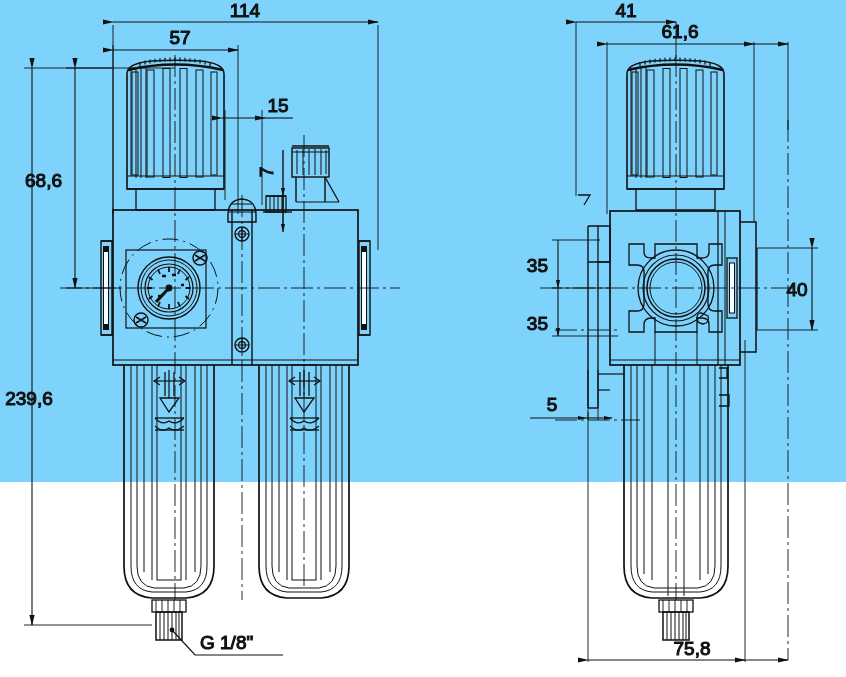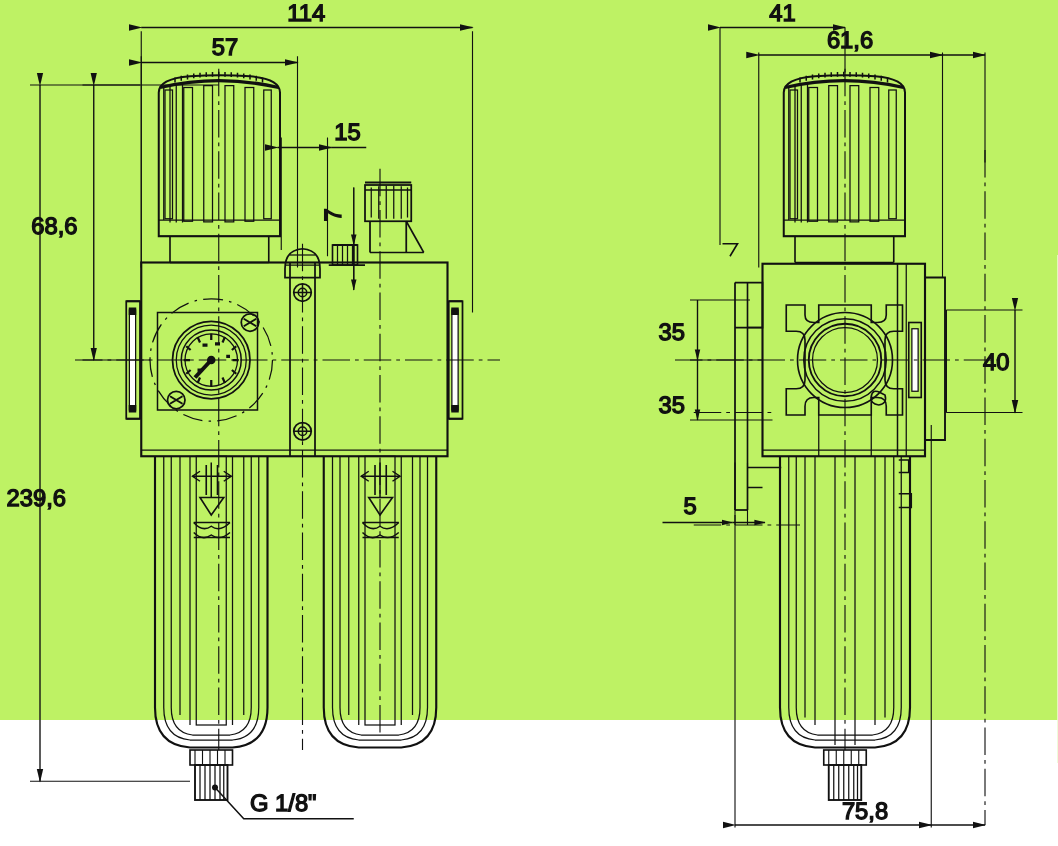--- a/index.html
+++ b/index.html
@@ -1,17 +1,17 @@
 <!DOCTYPE html>
 <html><head>
 <meta charset="utf-8">
 <style>
   html,body{margin:0;padding:0;background:#ffffff;}
   body{width:846px;height:677px;overflow:hidden;font-family:"Liberation Sans",sans-serif;}
-  #stage{position:relative;width:846px;height:576px;background:#bef264;}
+  #stage{position:relative;width:846px;height:482px;background:#7dd3fc;}
   svg{display:block;}
   .dimtxt{font-family:"Liberation Sans",sans-serif;font-size:19px;fill:#111;}
 </style>
 </head>
 <body>
 
 <div id="stage">
 <svg width="846" height="677" viewBox="0 0 846 677">
   <defs>
     <marker id="ar" markerWidth="11" markerHeight="8" refX="10" refY="4" orient="auto" markerUnits="userSpaceOnUse">

